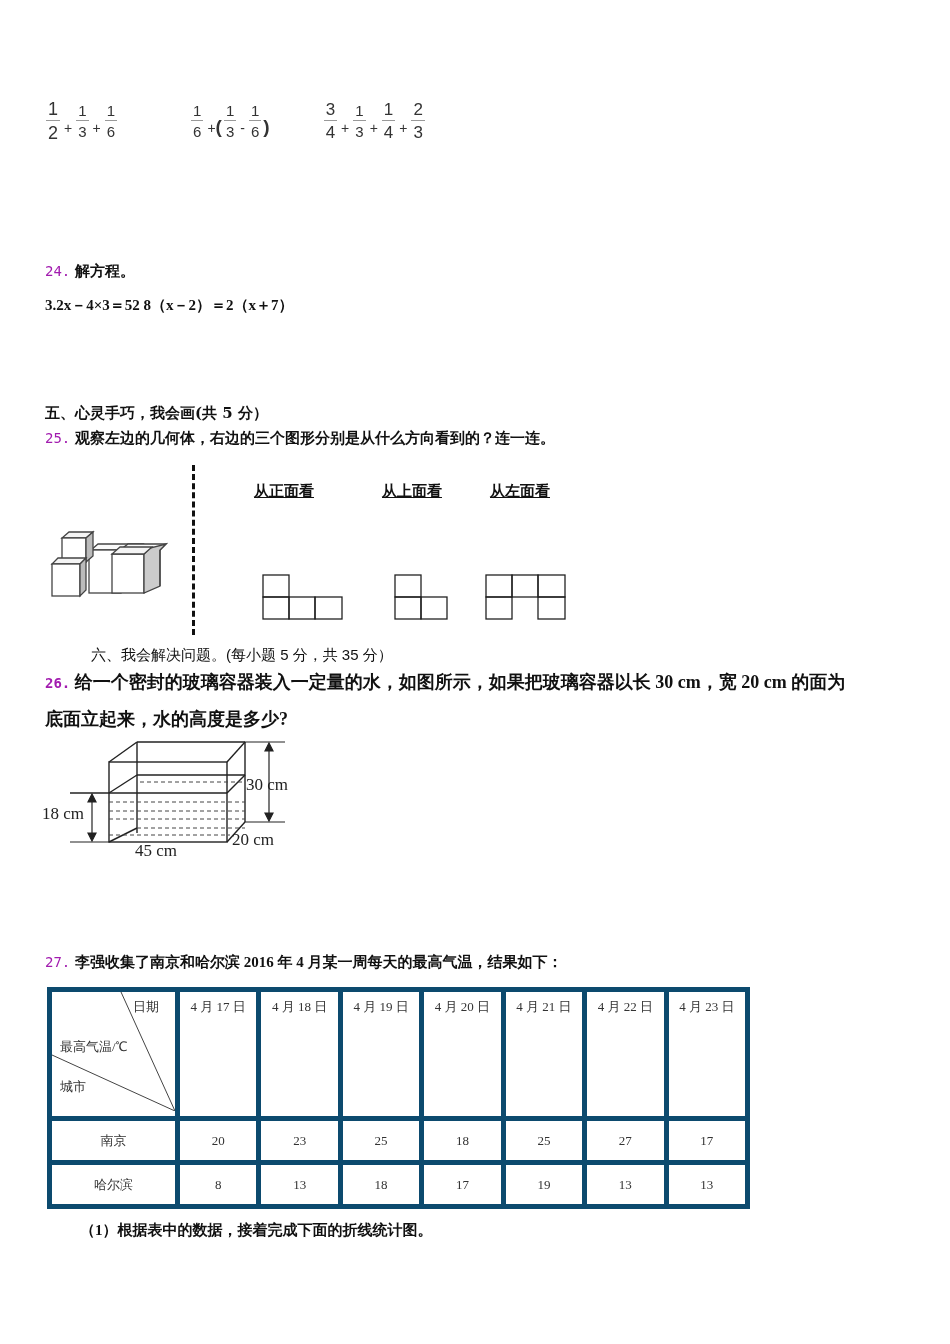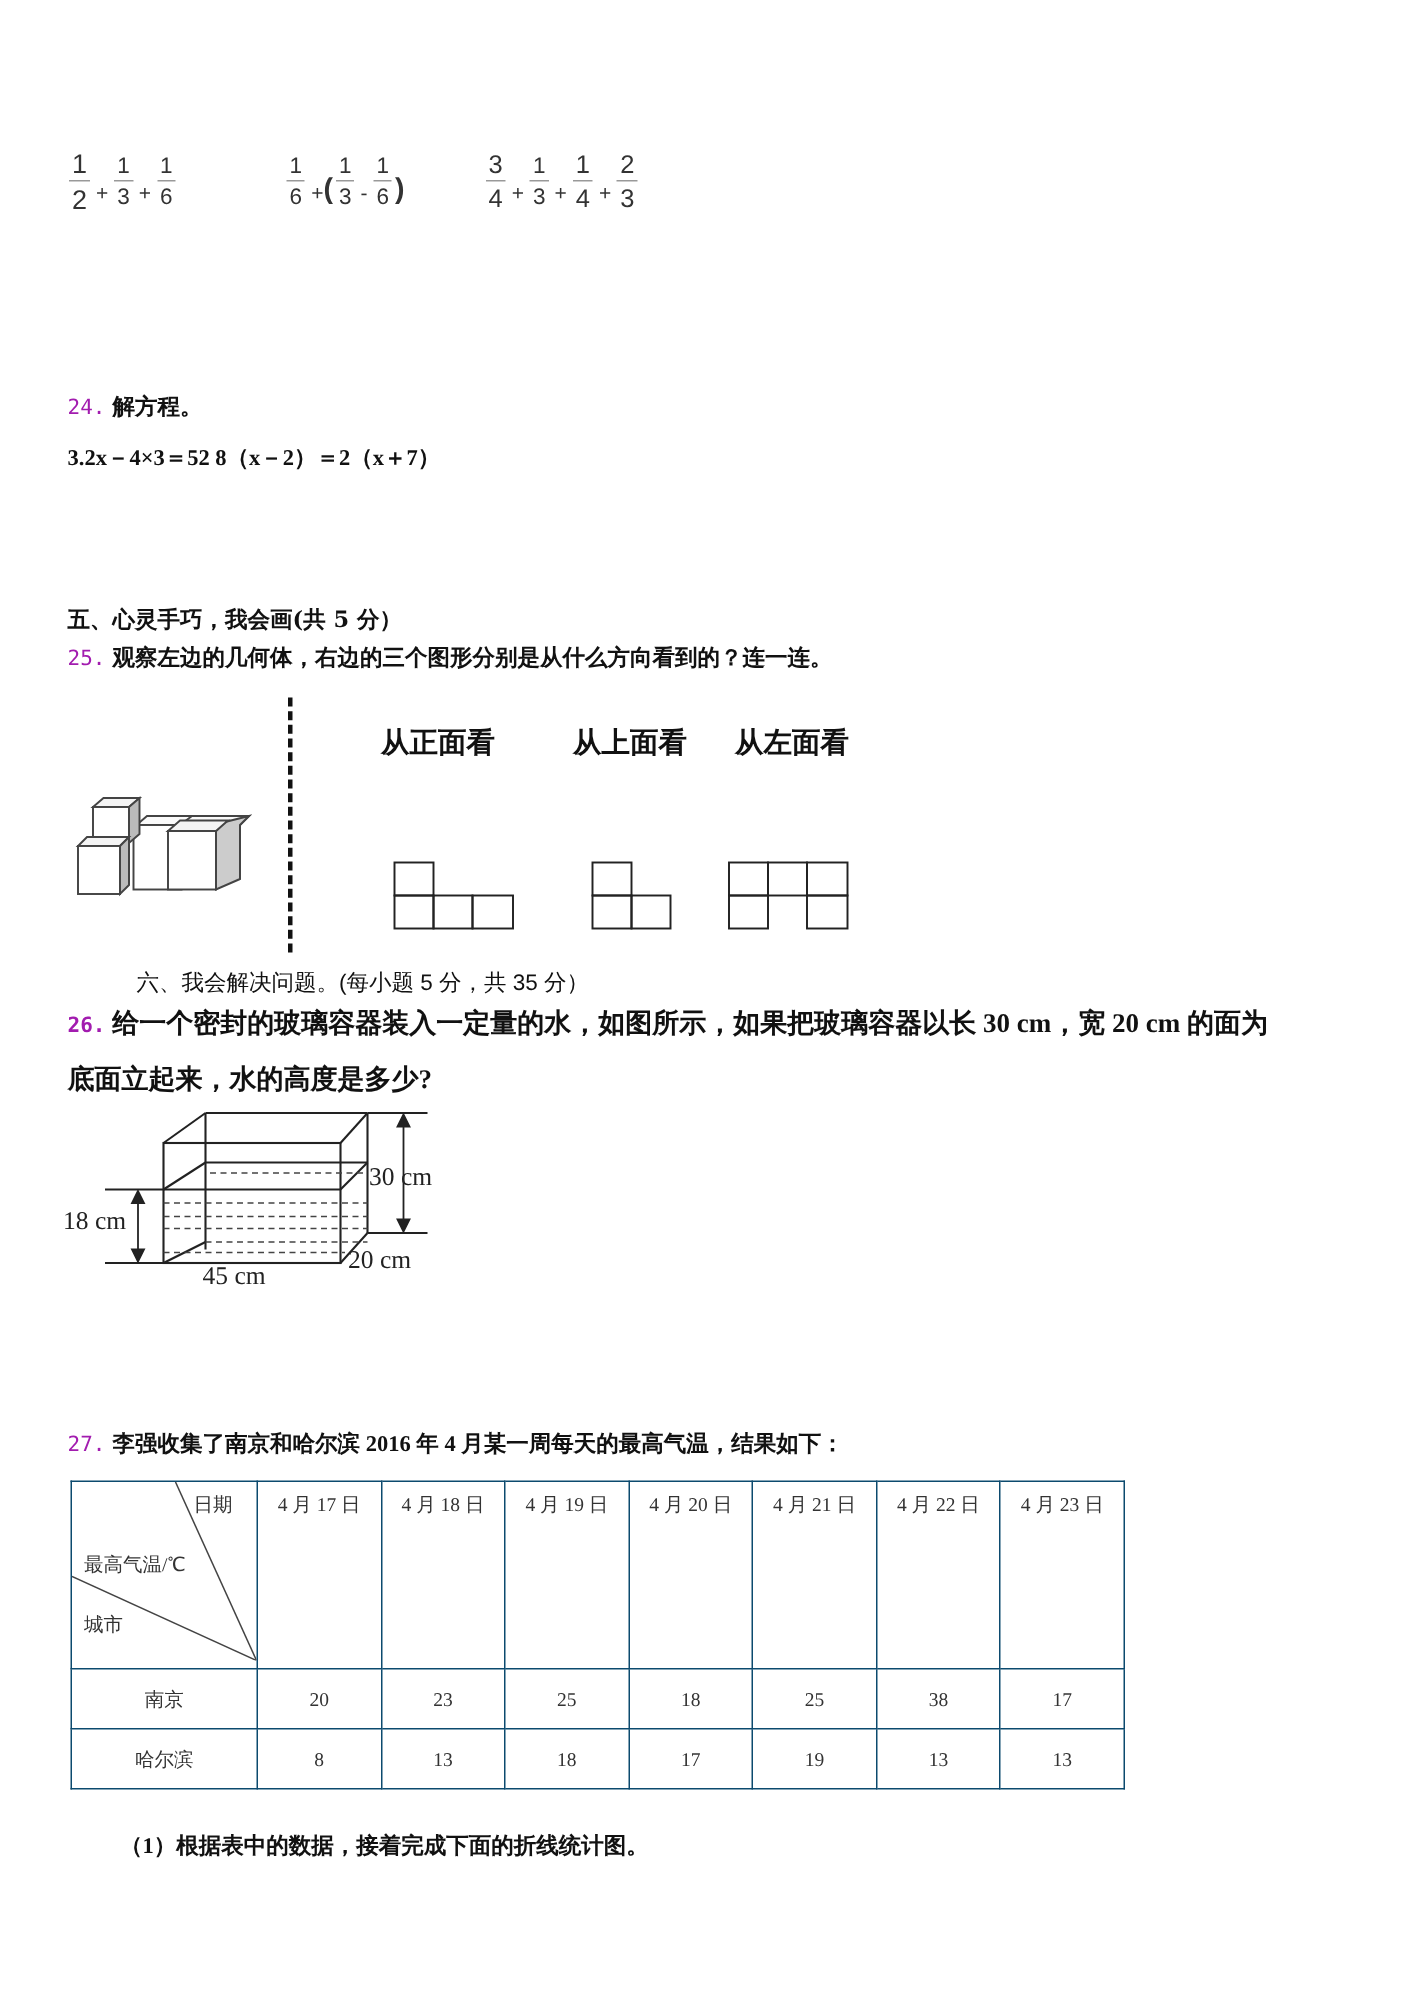--- a/index.html
+++ b/index.html
@@ -10,23 +10,23 @@
   .expr { display: flex; align-items: center; }
   .frac { display: inline-flex; flex-direction: column; align-items: center; margin: 0 2px; line-height: 1; }
   .frac .num { padding: 0 2px 2px; border-bottom: 1px solid #999; }
   .frac .den { padding-top: 3px; }
   .op { margin: 14px 2px 0; font-size: 14px; }
   .paren { font-size: 19px; margin-top: 12px; font-weight: bold; }
   .txt { font-size: 15px; }
   .num-label { color: #a21caf; font-family: "DejaVu Sans Mono", monospace; font-size: 14px; }
   .bold { font-weight: bold; }
   .q26 { font-size: 18px; font-weight: bold; font-family: "Liberation Serif", serif; }
-  .view-label { font-weight: bold; font-size: 19px; font-family: "Liberation Serif", serif; }
+  .view-label { font-weight: bold; font-size: 15px; font-family: "Liberation Serif", serif; text-decoration: underline; }
   table.temps { position: absolute; left: 47px; top: 987px; border-collapse: collapse; width: 703px; font-family: "Liberation Serif", serif; font-size: 13px; color: #333; }
-  table.temps td { border: 1px solid #0c4a6e; text-align: center; vertical-align: middle; padding: 0; }
+  table.temps td { border: 5px solid #0c4a6e; text-align: center; vertical-align: middle; padding: 0; }
   table.temps .hdr td { height: 118px; vertical-align: top; padding-top: 6px; }
   table.temps .row td { height: 39px; }
   .diag-cell { position: relative; width: 123px; }
   .diag-cell svg { position: absolute; left: 0; top: 0; }
   .dl { position: absolute; font-size: 13px; }
 </style>
 </head>
 <body>
 
 <div class="frac-row">
@@ -229,21 +229,21 @@
     <td>4 月 22 日</td>
     <td>4 月 23 日</td>
   </tr>
   <tr class="row">
     <td>南京</td>
     <td>20</td>
     <td>23</td>
     <td>25</td>
     <td>18</td>
     <td>25</td>
-    <td>38</td>
+    <td>27</td>
     <td>17</td>
   </tr>
   <tr class="row">
     <td>哈尔滨</td>
     <td>8</td>
     <td>13</td>
     <td>18</td>
     <td>17</td>
     <td>19</td>
     <td>13</td>

